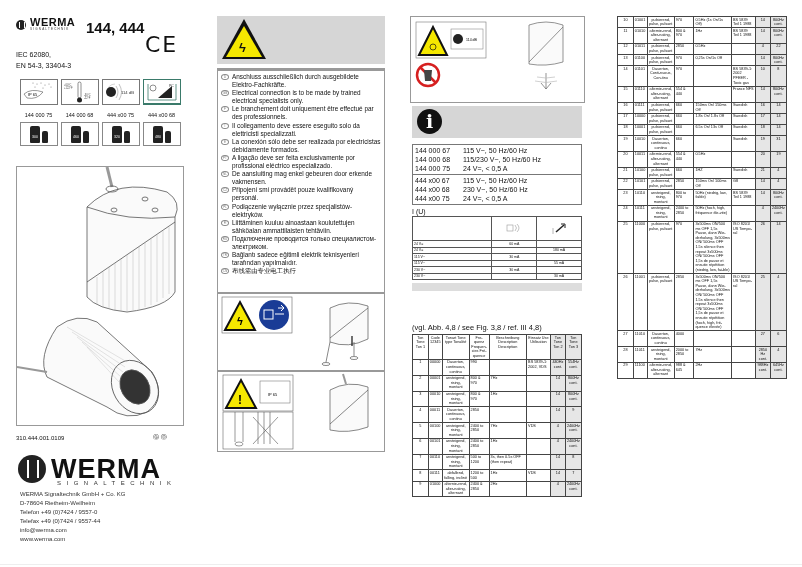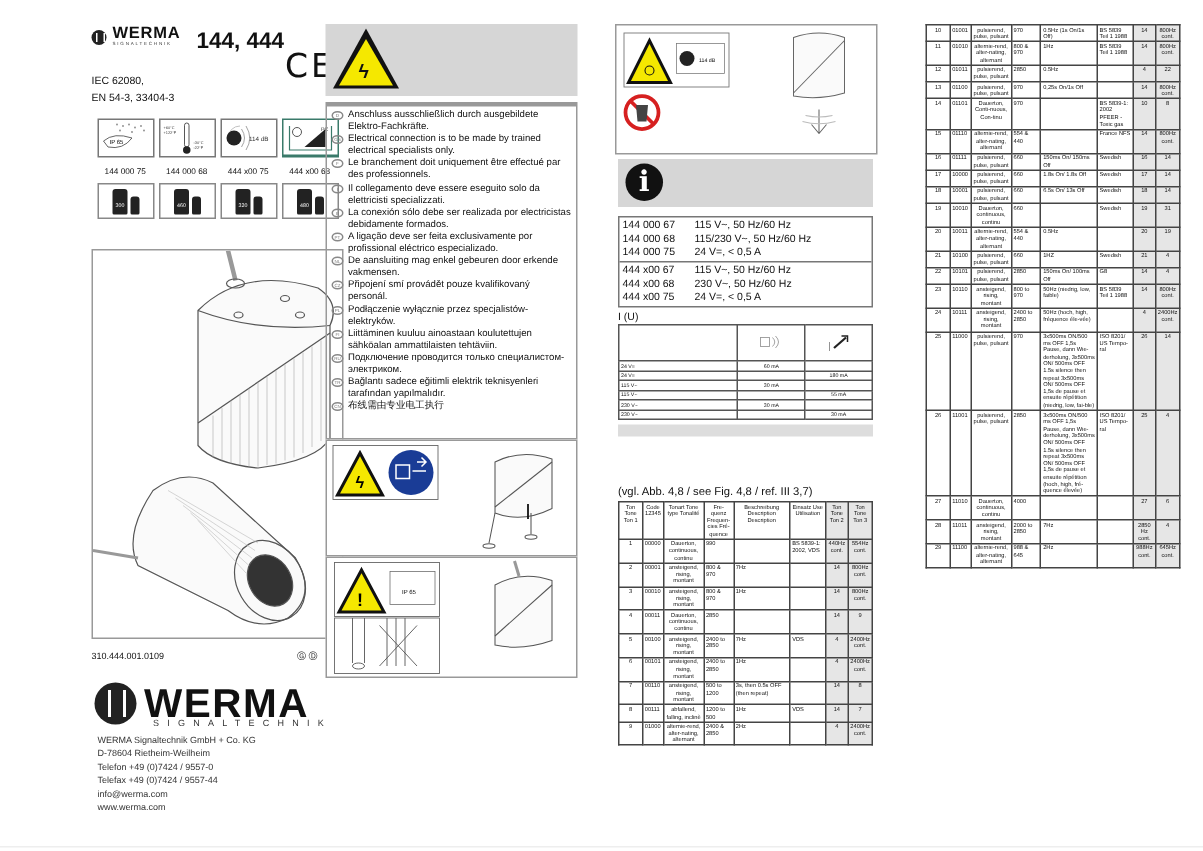--- a/index.html
+++ b/index.html
@@ -1,18 +1,18 @@
 <!DOCTYPE html>
 <html><head>
 <meta charset="utf-8">
 <style>
   * { box-sizing: border-box; margin: 0; padding: 0; }
   body { width: 802px; height: 567px; background: #fff; font-family: "Liberation Sans", sans-serif; color: #111; position: relative; overflow: hidden; }
   .page { position: absolute; top: 0; height: 567px; }
-  #p1 { left: 0; width: 200px; margin-left: 45px; }
+  #p1 { left: 0; width: 200px; }
   #p2 { left: 200px; width: 195px; }
   #p3 { left: 395px; width: 200px; }
   #p4 { left: 595px; width: 207px; }
   .logo-row { position: absolute; left: 16px; top: 18px; display: flex; align-items: center; gap: 4px; }
   .logo-mark { width: 10px; height: 10px; border-radius: 50%; background: #222; position: relative; }
   .logo-mark::after { content: ""; position: absolute; left: 3px; top: 2px; width: 4px; height: 6px; border-left: 1px solid #fff; border-right: 1px solid #fff; }
   .logo-text { font-weight: bold; font-size: 11px; letter-spacing: 0.5px; line-height: 9px; }
   .logo-sub { font-size: 3px; letter-spacing: 1.2px; color: #333; }
   .model-title { position: absolute; left: 86px; top: 19px; font-size: 15px; font-weight: bold; }
   .ce-mark { position: absolute; left: 145px; top: 32px; font-size: 22px; font-family: "DejaVu Sans", sans-serif; font-weight: normal; letter-spacing: 2px; }
@@ -396,21 +396,21 @@
         </tr>
     <tr>
           <td>230 V~</td>
           <td class="c"></td>
           <td class="c">30 mA</td>
         </tr>
   </tbody>
     </table>
 
   <div class="gray-strip"></div>
-  <div class="fig-ref">(vgl. Abb. 4,8 / see Fig. 4,8 / ref. III 3,7)</div>
+  <div class="fig-ref">(vgl. Abb. 4,8 / see Fig. 3,8 / ref. III 4,8)</div>
 
   <table class="tones" id="tones1" style="left:17px;top:334px;width:170px;">
     <thead>
       <tr>
         <th class="ctr" style="width:16px">Ton Tone Ton 1</th>
         <th style="width:14px">Code 12345</th>
         <th class="ctr" style="width:27px">Tonart Tone type Tonalité</th>
         <th style="width:20px">Fre-quenz Frequen-cies Fré-quence</th>
         <th style="width:38px">Beschreibung Description Description</th>
         <th style="width:24px">Einsatz Use Utilisation</th>

